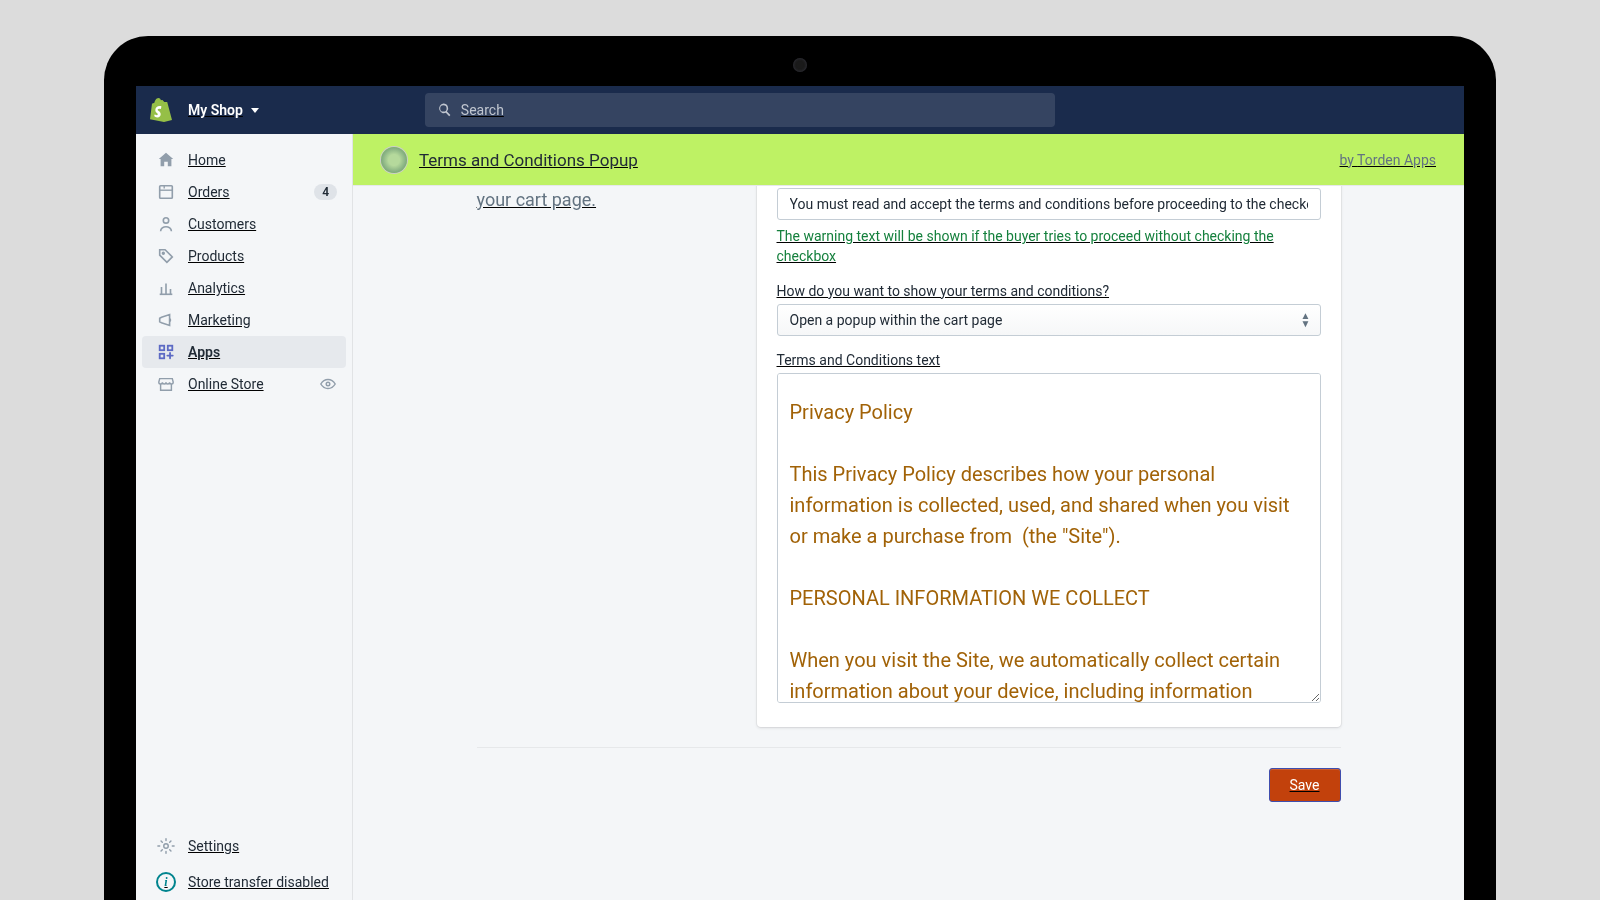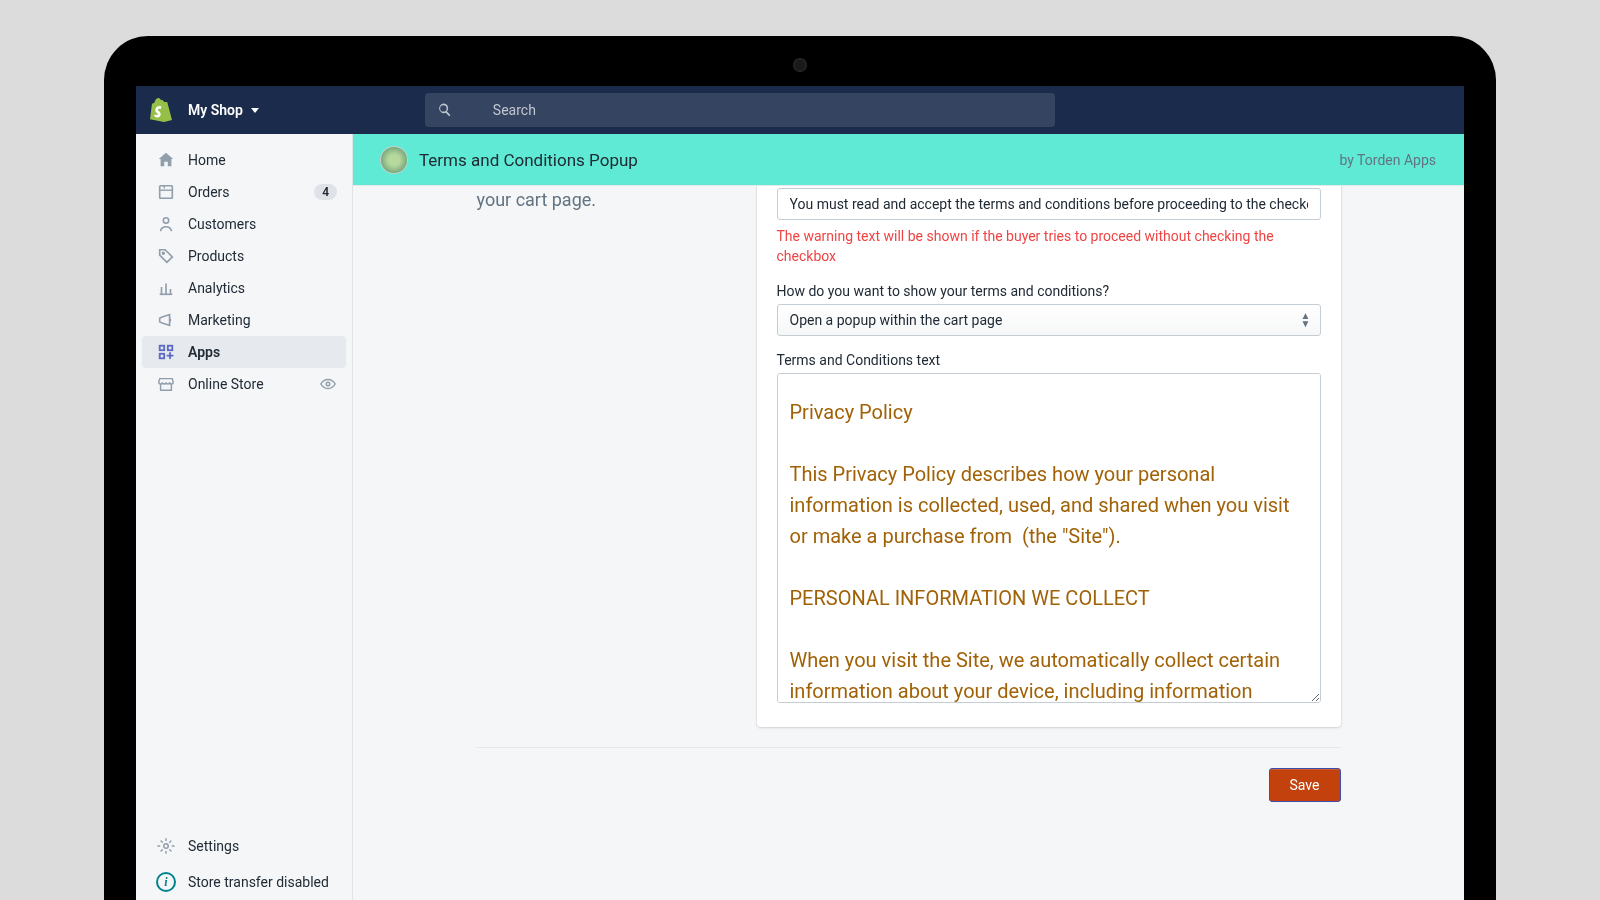--- a/index.html
+++ b/index.html
@@ -1,66 +1,66 @@
 <!DOCTYPE html>
 <html><head>
 <meta charset="utf-8">
 <style>
 * { margin: 0; padding: 0; box-sizing: border-box; font-family: -apple-system, BlinkMacSystemFont, "Segoe UI", Roboto, Helvetica, Arial, sans-serif; }
 body { background: #dcdcdc; width: 1600px; height: 900px; overflow: hidden; position: relative; }
 
-.laptop-frame { position: absolute; left: 104px; top: 36px; right: 104px; bottom: 0; background: #000; border-radius: 44px 44px 0 0; padding: 50px 32px 0 32px; }
+.laptop-frame { position: absolute; left: 104px; top: 36px; right: 104px; bottom: 0; background: #000; border-radius: 44px 44px 0 0; padding: 50px 32px 0 32px; text-decoration: underline; }
 .camera { position: absolute; top: 22px; left: 50%; transform: translateX(-50%); width: 14px; height: 14px; background: #1a1a1a; border-radius: 50%; box-shadow: inset 0 0 3px rgba(80,80,100,0.6); }
 
 .screen { background: #f4f6f8; width: 100%; height: 100%; overflow: hidden; position: relative; }
 
 .topbar { background: #1a2b4c; height: 48px; display: flex; align-items: center; padding: 0 14px; gap: 16px; }
 .shop-logo { width: 22px; height: 26px; display: flex; align-items: center; }
 .shop-name { color: #fff; font-weight: 600; font-size: 14px; display: flex; align-items: center; gap: 8px; cursor: pointer; }
 .shop-name .caret { width: 0; height: 0; border-left: 4px solid transparent; border-right: 4px solid transparent; border-top: 5px solid #fff; }
 .searchbar { flex: 0 0 auto; margin-left: 150px; width: 630px; height: 34px; background: rgba(255,255,255,0.12); border-radius: 4px; display: flex; align-items: center; padding: 0 12px; gap: 8px; }
 .searchbar svg { width: 16px; height: 16px; }
-.searchbar input { background: transparent; border: none; outline: none; color: #c0c6d0; font-size: 14px; flex: 1; margin-left: 32px; }
+.searchbar input { background: transparent; border: none; outline: none; color: #c0c6d0; font-size: 14px; flex: 1; }
 .searchbar input::placeholder { color: #c0c6d0; }
 
 .body-row { display: flex; height: calc(100% - 48px); }
 .sidebar { width: 217px; background: #f4f6f8; border-right: 1px solid #e1e3e5; display: flex; flex-direction: column; text-align: right; }
 .nav-list { padding: 10px 0 0 0; }
 .nav-item { display: flex; align-items: center; gap: 12px; padding: 6px 12px 6px 14px; font-size: 14px; color: #212b36; cursor: pointer; border-radius: 4px; margin: 0 6px; position: relative; }
 .nav-item.active { background: #e6e9ed; font-weight: 600; }
 .nav-item .icon { width: 20px; height: 20px; color: #919eab; display: flex; align-items: center; justify-content: center; }
 .nav-item.active .icon { color: #5c6ac4; }
 .nav-item .badge { position: absolute; right: 9px; background: #dfe3e8; color: #212b36; border-radius: 10px; font-size: 12px; padding: 1px 8px; font-weight: 600; }
 
 .sales-ch-head { display: flex; align-items: center; justify-content: space-between; padding: 16px 16px 8px 16px; font-size: 11px; font-weight: 600; color: #637381; letter-spacing: 0.4px; }
 .sales-ch-head .plus { width: 18px; height: 18px; background: #919eab; border-radius: 50%; color: #fff; display: flex; align-items: center; justify-content: center; font-size: 14px; font-weight: 700; cursor: pointer; }
 
 .sidebar-spacer { flex: 1; }
 .sidebar-bottom .nav-item { padding-top: 8px; padding-bottom: 8px; }
 .info-icon { width: 20px; height: 20px; border: 2px solid #00848e; border-radius: 50%; color: #00848e; display: flex; align-items: center; justify-content: center; font-size: 12px; font-weight: 700; font-style: italic; font-family: Georgia, serif; }
 
 .main { flex: 1; display: flex; flex-direction: column; overflow: hidden; }
-.page-head { height: 52px; background: #5eead4; border-bottom: 1px solid #e6e8ea; display: flex; align-items: center; padding: 0 28px; justify-content: space-between; }
+.page-head { height: 52px; background: #bef264; border-bottom: 1px solid #e6e8ea; display: flex; align-items: center; padding: 0 28px; justify-content: space-between; }
 .page-head-left { display: flex; align-items: center; gap: 12px; }
 .app-icon { width: 26px; height: 26px; border-radius: 50%; background: radial-gradient(circle, #b5d99c 30%, #7da87d 70%); box-shadow: 0 0 0 1px #ccc; }
 .page-title { font-size: 17px; color: #212b36; font-weight: 400; }
 .by-vendor { font-size: 14px; color: #637381; }
 
 .content-scroll { flex: 1; overflow: auto; padding: 0 0 24px 0; }
 .content-inner { max-width: 900px; margin: 0 auto; padding: 0 18px; }
 
 .config-row { display: flex; gap: 30px; }
 .config-left { width: 250px; padding-top: 0; }
 .config-left-text { font-size: 18px; color: #637381; line-height: 1.5; }
 .config-right { flex: 1; background: #fff; border-radius: 4px; box-shadow: 0 0 0 1px rgba(63,63,68,0.05), 0 1px 3px rgba(63,63,68,0.15); padding: 12px 20px 20px 20px; margin-top: -10px; }
 
 .field { margin-bottom: 16px; }
 .field-label { font-size: 14px; color: #212b36; margin-bottom: 5px; }
 .text-input { width: 100%; border: 1px solid #c4cdd5; border-radius: 3px; padding: 7px 12px; font-size: 14px; color: #212b36; background: #fff; }
-.help-text { font-size: 14px; color: #ef4444; margin-top: 6px; line-height: 1.45; }
+.help-text { font-size: 14px; color: #15803d; margin-top: 6px; line-height: 1.45; }
 
 .select-wrap { position: relative; }
 .select-wrap select { width: 100%; border: 1px solid #c4cdd5; border-radius: 3px; padding: 7px 30px 7px 12px; font-size: 14px; color: #212b36; background: linear-gradient(#fff,#f6f7f8); appearance: none; cursor: pointer; }
 .select-caret { position: absolute; right: 10px; top: 50%; transform: translateY(-50%); pointer-events: none; color: #637381; font-size: 10px; line-height: 8px; }
 
 .textarea { width: 100%; border: 1px solid #c4cdd5; border-radius: 3px; padding: 23px 12px; font-size: 20px; color: #a16207; background: #fff; resize: vertical; min-height: 330px; line-height: 1.55; }
 
 .footer-row { display: flex; justify-content: flex-end; padding: 20px 0 0 0; border-top: 1px solid #e6e8ea; margin-top: 20px; }
 .save-btn { background: #c2410c; color: #fff; border: 1px solid #3f4eae; border-radius: 3px; padding: 8px 20px; font-size: 14px; cursor: pointer; box-shadow: inset 0 1px 0 rgba(255,255,255,0.15); }
 

